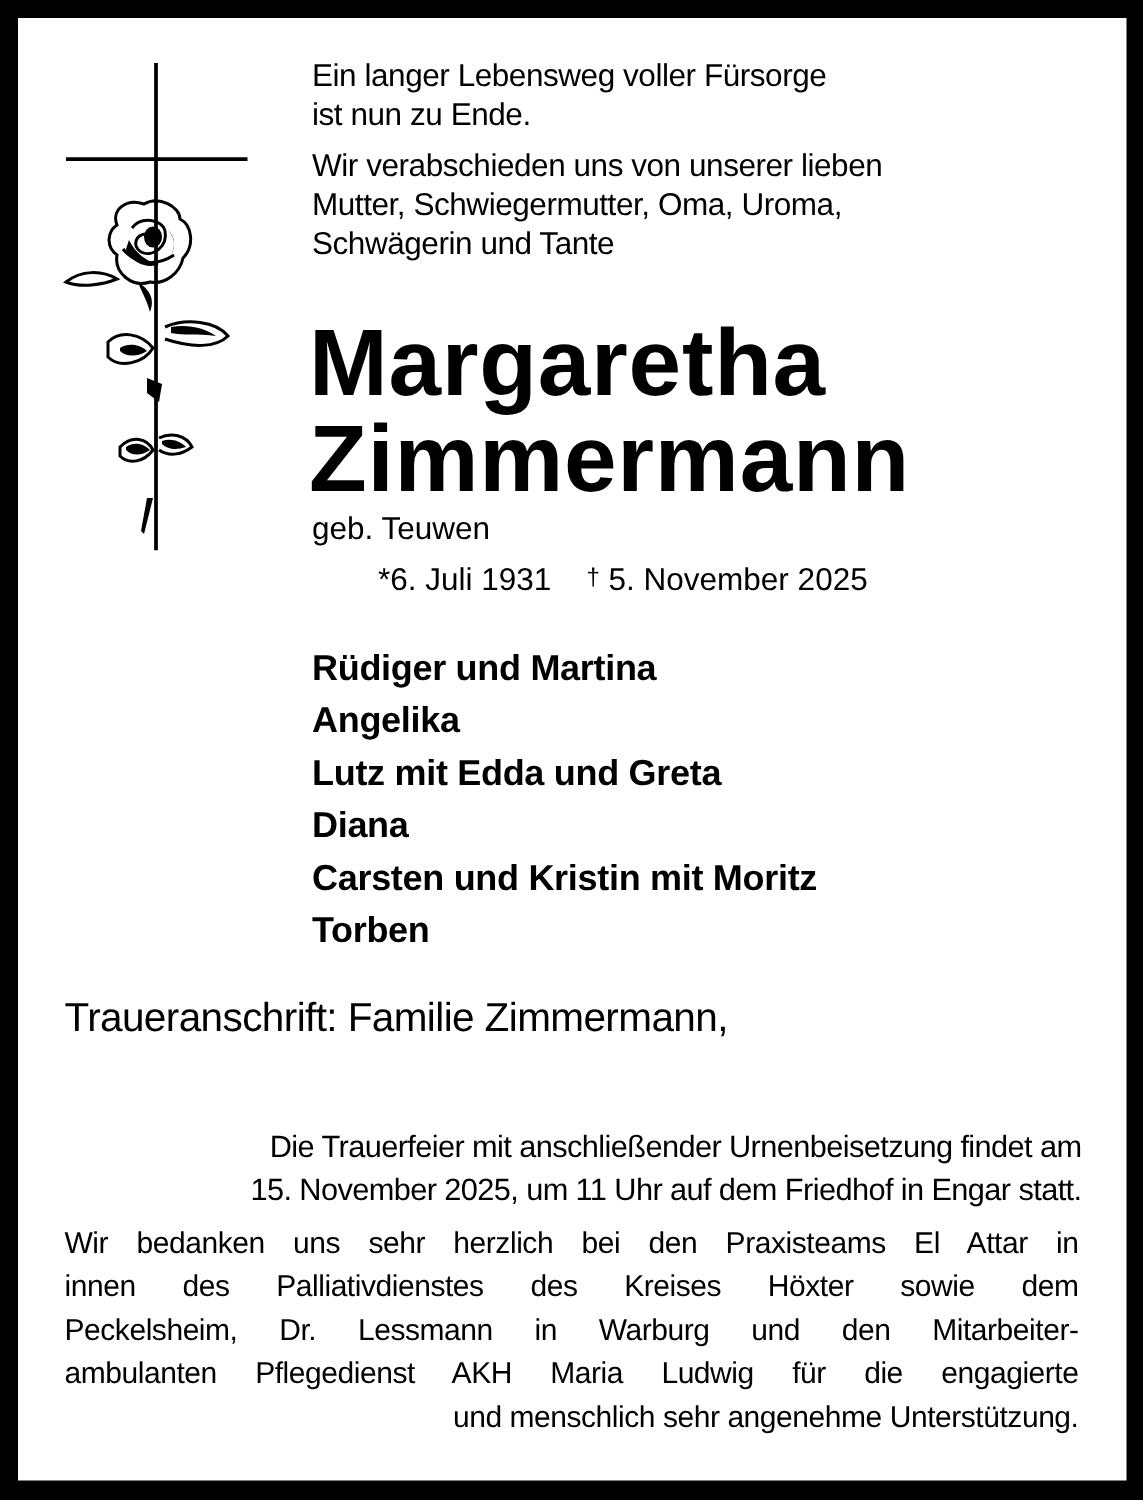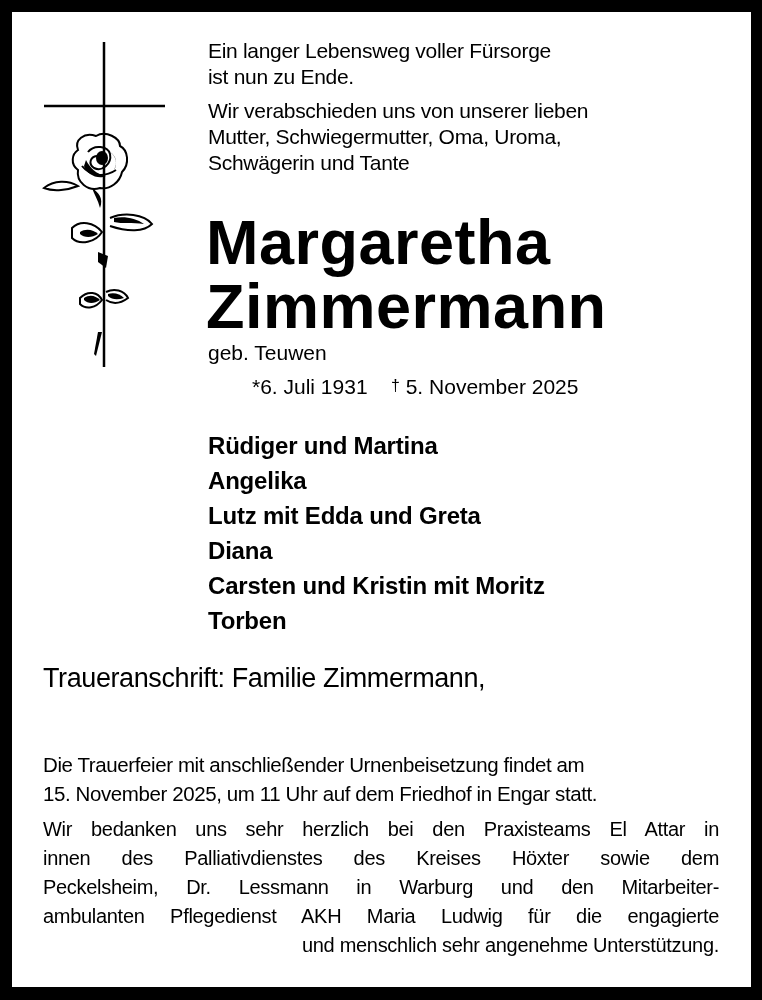--- a/index.html
+++ b/index.html
@@ -15,21 +15,21 @@
   }
   .emblem { position: absolute; left: 40px; top: 42px; width: 125px; height: 325px; }
   .intro { position: absolute; left: 208px; top: 38px; font-size: 21px; line-height: 26px; letter-spacing: -0.3px; }
   .intro p { margin: 0 0 8px 0; }
   .name { position: absolute; left: 206px; top: 210px; font-weight: bold; font-size: 63px; line-height: 64px; letter-spacing: 0.5px; }
   .birthname { position: absolute; left: 208px; top: 340px; font-size: 21px; line-height: 26px; }
   .dates { position: absolute; left: 208px; top: 372px; font-size: 21px; line-height: 28px; white-space: pre; margin-left: 44px; }
   .family { position: absolute; left: 208px; top: 428px; font-weight: bold; font-size: 24px; line-height: 35px; letter-spacing: -0.2px; }
   .family div { white-space: nowrap; }
   .address { position: absolute; left: 43px; top: 664px; font-size: 27px; line-height: 29px; letter-spacing: -0.4px; text-align: right; }
-  .service { position: absolute; left: 43px; top: 750px; width: 678px; font-size: 20.5px; line-height: 29px; letter-spacing: -0.4px; }
+  .service { position: absolute; left: 43px; top: 750px; width: 678px; font-size: 20.5px; line-height: 29px; letter-spacing: -0.4px; text-align: right; }
   .thanks { position: absolute; left: 43px; top: 815px; width: 676px; font-size: 20px; line-height: 29px; text-align: justify; letter-spacing: -0.3px; }
   .thanks .last { text-align: right; }
 </style>
 </head>
 <body>
 
 <div class="card">
 </div>
 
 <svg class="emblem" viewBox="0 0 125 325">

